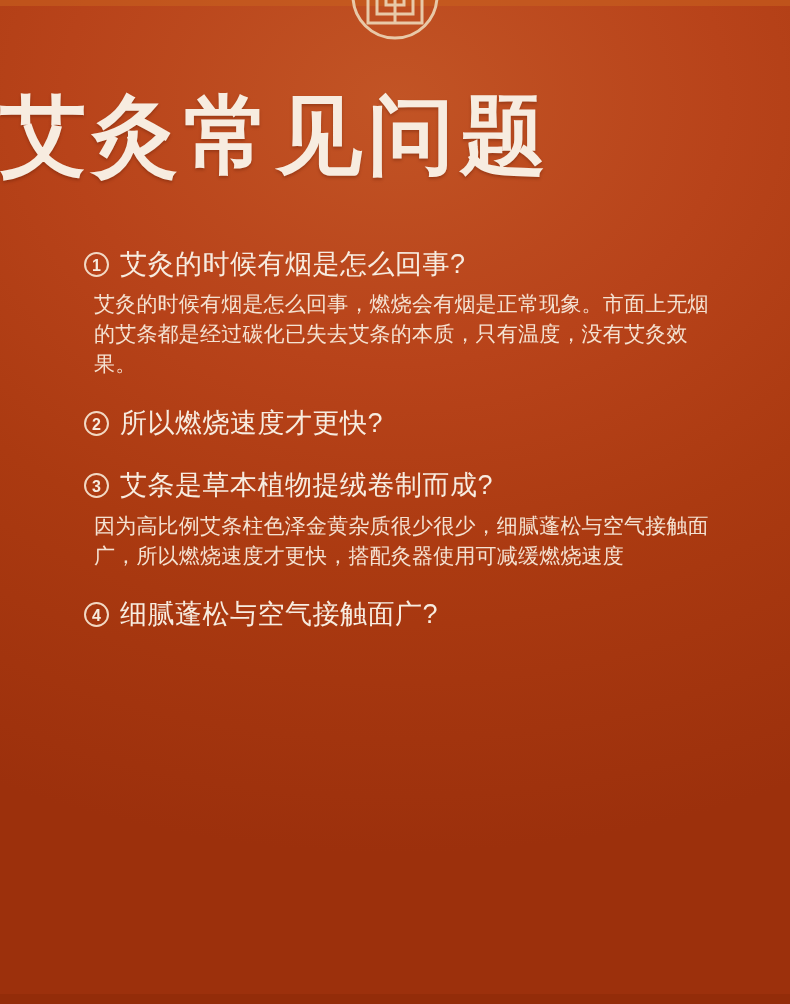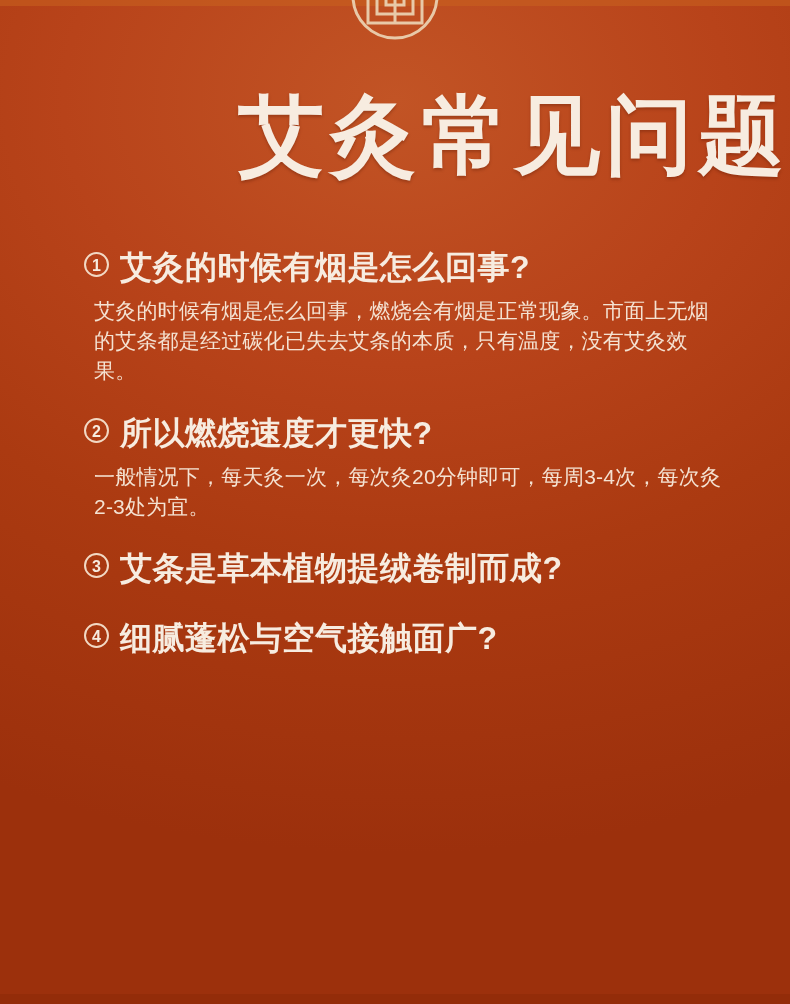--- a/index.html
+++ b/index.html
@@ -46,21 +46,21 @@
     width: 118px;
     height: 92px;
   }
   .ornament svg { display: block; }
 
   .title {
     position: absolute;
     top: 88px;
     left: 0;
     width: 100%;
-    text-align: right;
+    text-align: left;
     font-size: 86px;
     line-height: 1.1;
     font-weight: bold;
     color: #f7ece0;
     letter-spacing: 6px;
     text-shadow: 0 2px 3px rgba(90,25,5,.35);
   }
 
   .faq-list {
     position: absolute;
@@ -85,22 +85,22 @@
     color: #f7ece0;
     font-size: 16px;
     line-height: 24px;
     text-align: center;
     font-weight: bold;
     margin-top: 6px;
     margin-right: 11px;
     box-sizing: border-box;
   }
   .q-text {
-    font-size: 32px;
-    font-weight: bold;
+    font-size: 27px;
+    font-weight: normal;
     color: #f7ece0;
     line-height: 1.35;
     letter-spacing: .5px;
   }
   .a-text {
     font-size: 21px;
     color: #f4e2d2;
     line-height: 1.42;
     letter-spacing: .2px;
     padding-left: 10px;
@@ -135,28 +135,28 @@
         <div class="q-text">艾灸的时候有烟是怎么回事?</div>
       </div>
       <div class="a-text">艾灸的时候有烟是怎么回事，燃烧会有烟是正常现象。市面上无烟的艾条都是经过碳化已失去艾条的本质，只有温度，没有艾灸效果。</div>
     </div>
 
     <div class="faq-item">
       <div class="q-row">
         <div class="q-num">2</div>
         <div class="q-text">所以燃烧速度才更快?</div>
       </div>
-      <div class="a-text">一般情况下，每天灸一次，每次灸20分钟即可，每周3-4次，每次灸2-3处为宜。</div>
     </div>
 
     <div class="faq-item">
       <div class="q-row">
         <div class="q-num">3</div>
         <div class="q-text">艾条是草本植物提绒卷制而成?</div>
       </div>
+      <div class="a-text">因为高比例艾条柱色泽金黄杂质很少很少，细腻蓬松与空气接触面广，所以燃烧速度才更快，搭配灸器使用可减缓燃烧速度</div>
     </div>
 
     <div class="faq-item">
       <div class="q-row">
         <div class="q-num">4</div>
         <div class="q-text">细腻蓬松与空气接触面广?</div>
       </div>
     </div>
 
   </div>

